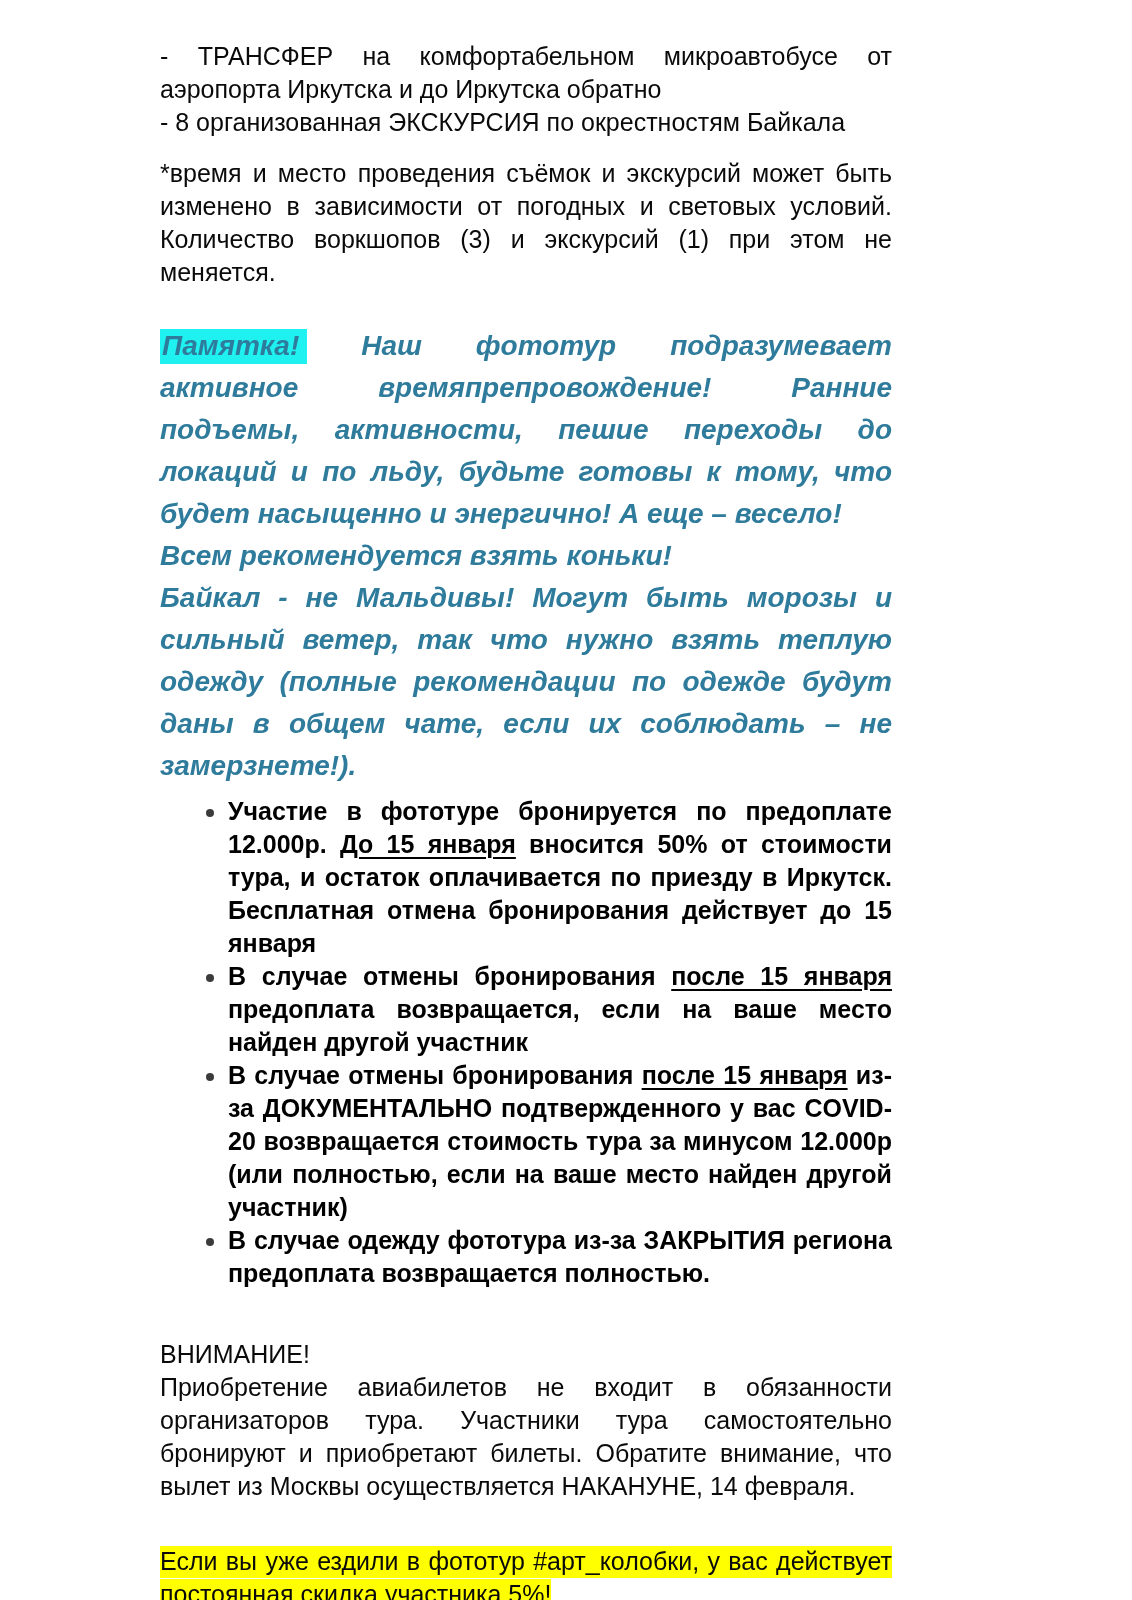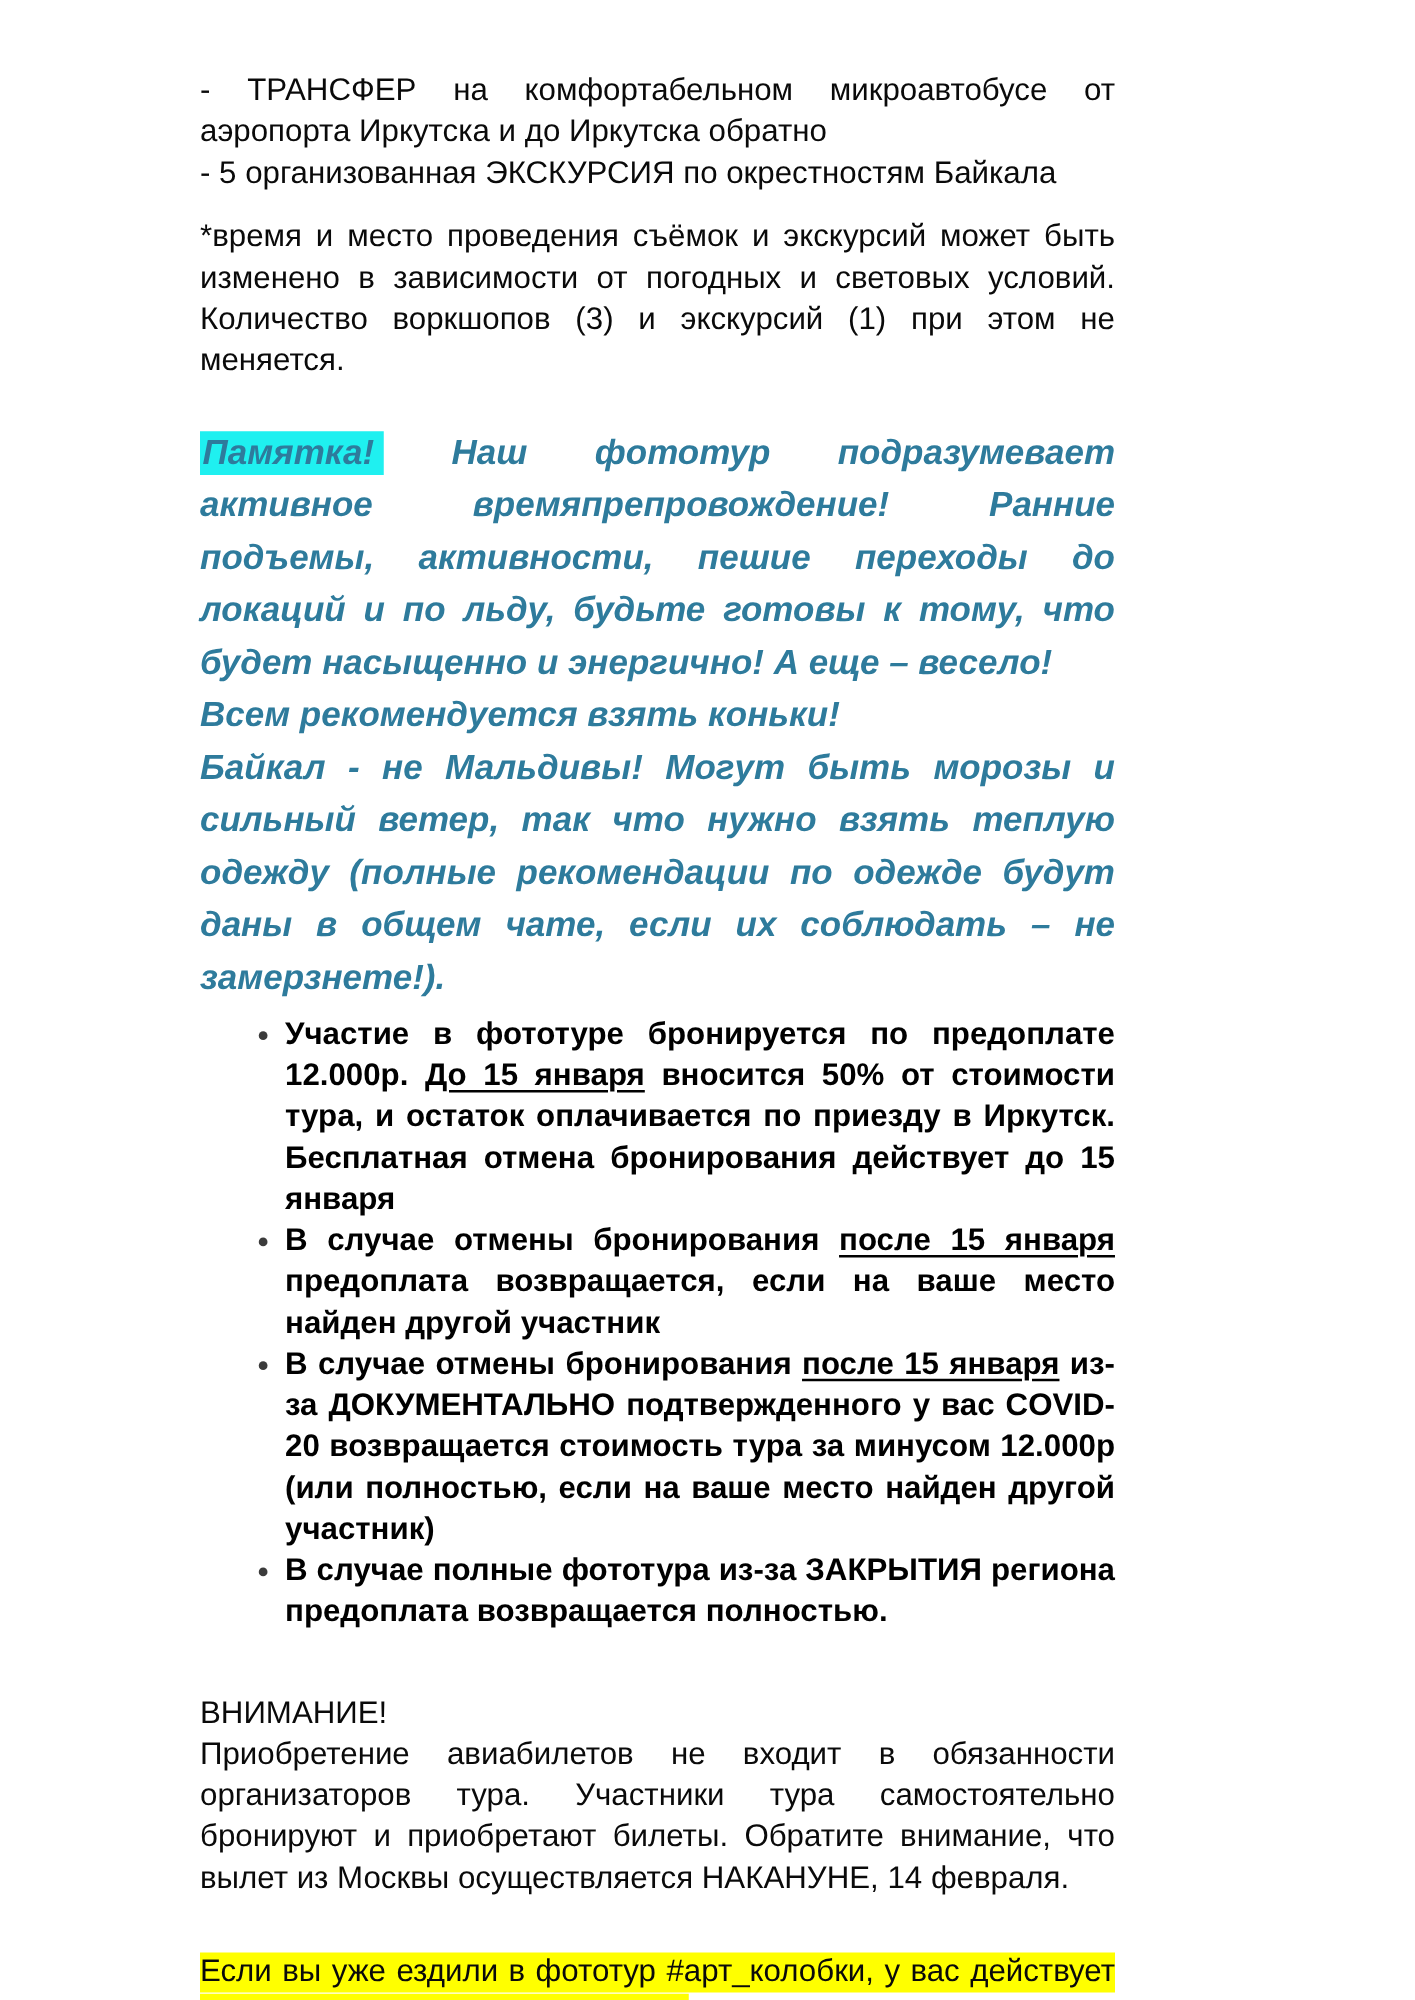--- a/index.html
+++ b/index.html
@@ -2,21 +2,21 @@
 <html><head>
 <meta charset="utf-8">
 <style>
   html, body { margin: 0; padding: 0; background: #ffffff; }
   .page {
     position: relative;
     width: 992px;
     height: 1600px;
     background: #ffffff;
     box-sizing: border-box;
-    padding: 56px 100px 0 160px;
+    padding: 40px 100px 0 160px;
     font-family: "Liberation Sans", sans-serif;
     color: #000000;
     overflow: hidden;
   }
   p { margin: 0; }
   .body-p {
     font-size: 25px;
     line-height: 33px;
     text-align: justify;
     color: #0a0a0a;
@@ -59,42 +59,42 @@
     box-decoration-break: clone;
     -webkit-box-decoration-break: clone;
   }
 </style>
 </head>
 <body>
 
 <div class="page">
 
   <p class="body-p">- ТРАНСФЕР на комфортабельном микроавтобусе от аэропорта Иркутска и до Иркутска обратно</p>
-  <p class="body-p">- 5 организованная ЭКСКУРСИЯ по окрестностям Байкала</p>
+  <p class="body-p">- 8 организованная ЭКСКУРСИЯ по окрестностям Байкала</p>
 
   <div class="gap-m"></div>
 
   <p class="body-p">*время и место проведения съёмок и экскурсий может быть изменено в зависимости от погодных и световых условий. Количество воркшопов (3) и экскурсий (1) при этом не меняется.</p>
 
   <div class="gap-m"></div>
 
 
   <div class="gap-m"></div>
 
   <div class="memo">
     <p><span class="hl-cyan">Памятка!</span> <span>Наш фототур подразумевает активное времяпрепровождение! Ранние подъемы, активности, пешие переходы до локаций и по льду, будьте готовы к тому, что будет насыщенно и энергично! А еще – весело!</span></p>
     <p>Всем рекомендуется взять коньки!</p>
     <p>Байкал - не Мальдивы! Могут быть морозы и сильный ветер, так что нужно взять теплую одежду (полные рекомендации по одежде будут даны в общем чате, если их соблюдать – не замерзнете!).</p>
   </div>
 
   <ul class="terms">
     <li><span>Участие в фототуре бронируется по предоплате 12.000р. </span><span class="u">До 15 января</span><span> вносится 50% от стоимости тура, и остаток оплачивается по приезду в Иркутск. Бесплатная отмена бронирования действует до 15 января</span></li>
     <li><span>В случае отмены бронирования </span><span class="u">после 15 января</span><span> предоплата возвращается, если на ваше место найден другой участник</span></li>
     <li><span>В случае отмены бронирования </span><span class="u">после 15 января</span><span> из-за ДОКУМЕНТАЛЬНО подтвержденного у вас COVID-20 возвращается стоимость тура за минусом 12.000р (или полностью, если на ваше место найден другой участник)</span></li>
-    <li><span>В случае полные фототура из-за ЗАКРЫТИЯ региона предоплата возвращается полностью.</span><span class="u"></span><span></span></li>
+    <li><span>В случае одежду фототура из-за ЗАКРЫТИЯ региона предоплата возвращается полностью.</span><span class="u"></span><span></span></li>
   </ul>
 
   <div class="gap-l"></div>
   <div class="gap-l"></div>
 
   <p class="body-p">ВНИМАНИЕ!</p>
   <p class="body-p">Приобретение авиабилетов не входит в обязанности организаторов тура. Участники тура самостоятельно бронируют и приобретают билеты. Обратите внимание, что вылет из Москвы осуществляется НАКАНУНЕ, 14 февраля.</p>
 
   <div class="gap-m"></div>
 

